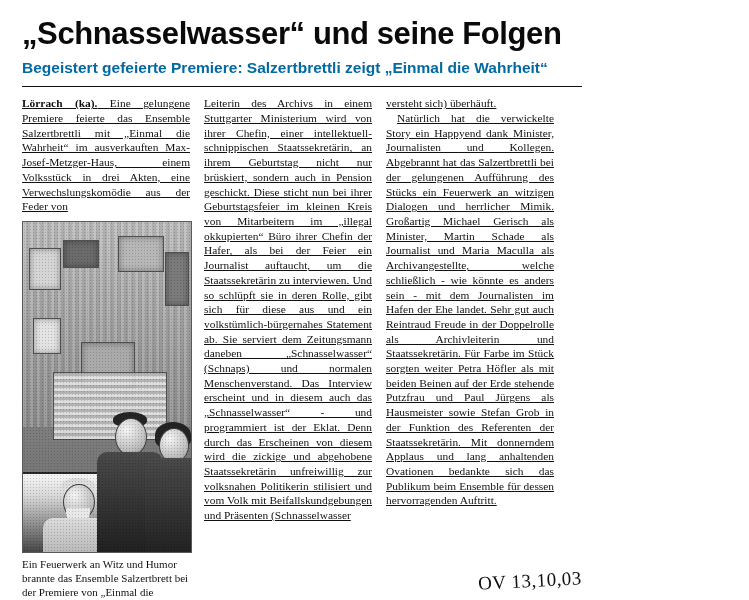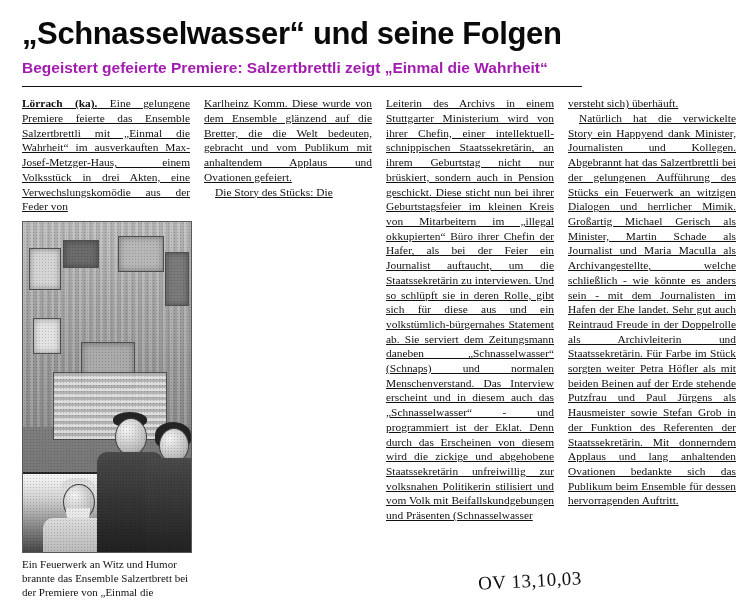--- a/index.html
+++ b/index.html
@@ -30,21 +30,21 @@
     line-height: 1.05;
     margin: 4px 0 8px 0;
     color: #0a0a0a;
   }
   .subhead {
     font-family: "Liberation Sans", sans-serif;
     font-weight: bold;
     font-size: 15.5px;
     line-height: 1.15;
     margin: 0 0 10px 0;
-    color: #a21caf;
+    color: #0369a1;
   }
   .rule {
     border: 0;
     border-top: 1px solid #111;
     margin: 0 0 9px 0;
   }
   .columns {
     display: flex;
     gap: 14px;
     align-items: flex-start;
@@ -219,24 +219,20 @@
           <div class="head f3-head"></div>
           <div class="body f3-body"></div>
 
           <div class="ph-grain"></div>
         </div>
         <div class="caption">Ein Feuerwerk an Witz und Humor brannte das Ensemble Salzertbrett bei der Premiere von „Einmal die Wahrheit“ auf der Bühne ab.</div>
 
       </div>
     </div>
 
-    <div class="col">
-      <p class="first">Karlheinz Komm. Diese wurde von dem Ensemble glänzend auf die Bretter, die die Welt bedeuten, gebracht und vom Publikum mit anhaltendem Applaus und Ovationen gefeiert.</p>
-      <p>Die Story des Stücks: Die</p>
-    </div>
 
     <div class="col">
       <p class="first">Leiterin des Archivs in einem Stuttgarter Ministerium wird von ihrer Chefin, einer intellektuell-schnippischen Staatssekretärin, an ihrem Geburtstag nicht nur brüskiert, sondern auch in Pension geschickt. Diese sticht nun bei ihrer Geburtstagsfeier im kleinen Kreis von Mitarbeitern im „illegal okkupierten“ Büro ihrer Chefin der Hafer, als bei der Feier ein Journalist auftaucht, um die Staatssekretärin zu interviewen. Und so schlüpft sie in deren Rolle, gibt sich für diese aus und ein volkstümlich-bürgernahes Statement ab. Sie serviert dem Zeitungsmann daneben „Schnasselwasser“ (Schnaps) und normalen Menschenverstand. Das Interview erscheint und in diesem auch das „Schnasselwasser“ - und programmiert ist der Eklat. Denn durch das Erscheinen von diesem wird die zickige und abgehobene Staatssekretärin unfreiwillig zur volksnahen Politikerin stilisiert und vom Volk mit Beifallskundgebungen und Präsenten (Schnasselwasser</p>
     </div>
 
     <div class="col">
       <p class="first">versteht sich) überhäuft.</p>
       <p>Natürlich hat die verwickelte Story ein Happyend dank Minister, Journalisten und Kollegen. Abgebrannt hat das Salzertbrettli bei der gelungenen Aufführung des Stücks ein Feuerwerk an witzigen Dialogen und herrlicher Mimik. Großartig Michael Gerisch als Minister, Martin Schade als Journalist und Maria Maculla als Archivangestellte, welche schließlich - wie könnte es anders sein - mit dem Journalisten im Hafen der Ehe landet. Sehr gut auch Reintraud Freude in der Doppelrolle als Archivleiterin und Staatssekretärin. Für Farbe im Stück sorgten weiter Petra Höfler als mit beiden Beinen auf der Erde stehende Putzfrau und Paul Jürgens als Hausmeister sowie Stefan Grob in der Funktion des Referenten der Staatssekretärin. Mit donnerndem Applaus und lang anhaltenden Ovationen bedankte sich das Publikum beim Ensemble für dessen hervorragenden Auftritt.</p>
     </div>
 

